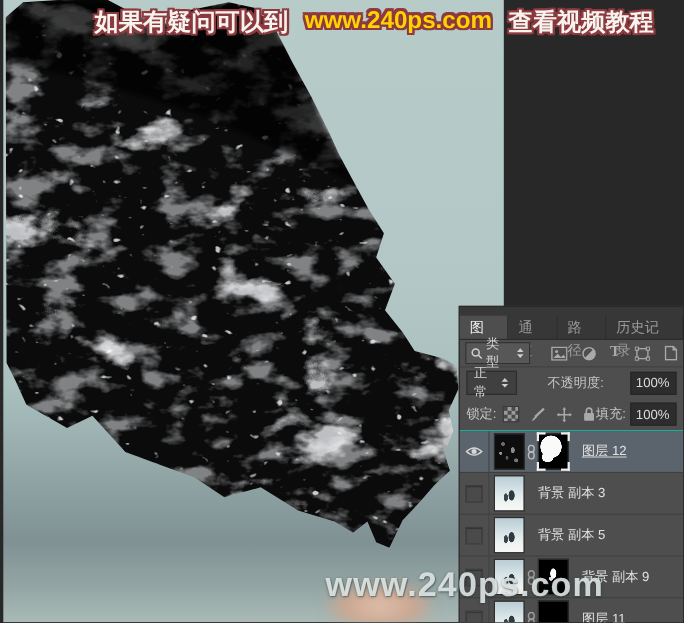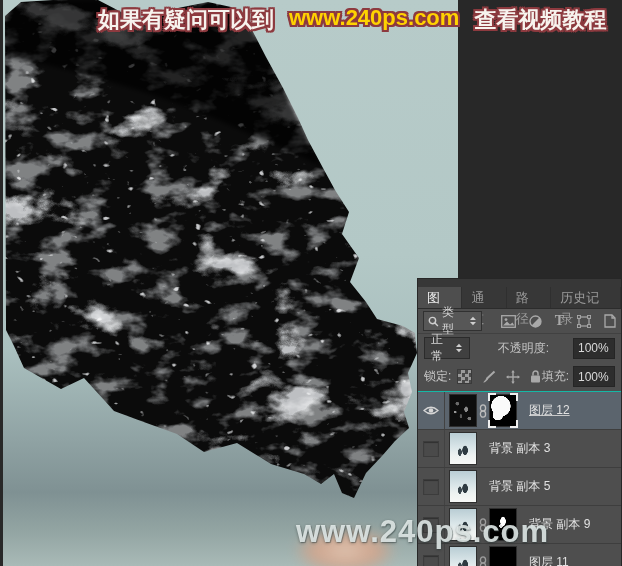--- a/index.html
+++ b/index.html
@@ -9,21 +9,21 @@
   
   #canvas{position:absolute;left:3px;top:0;width:455px;height:566px;
           background:linear-gradient(180deg,#b7cbc9 0%,#b3c8c6 45%,#aac0bf 62%,
                      #8fa2a3 78%,#7f9193 87%,#93a5a3 94%,#a9bab7 100%);}
   #liquid-svg{position:absolute;left:0;top:0;}
   .flesh-blob{position:absolute;left:292px;top:532px;width:100px;height:42px;
         background:radial-gradient(ellipse at 50% 45%,#e3c6b2 0%,#d0a58d 45%,rgba(200,160,135,0) 75%);
         filter:blur(6px);opacity:.95;}
 
   
-  #banner{position:absolute;left:98px;top:5px;display:flex;gap:15px;
+  #banner{position:absolute;left:86px;top:5px;display:flex;gap:15px;
           font-size:22px;font-weight:bold;white-space:nowrap;z-index:5;}
   #banner .cn{color:#f7f3ee;}
   #banner .url{color:#ffd200;}
   #banner span{text-shadow:-2px 0 #8d3a3f,2px 0 #8d3a3f,0 -2px #8d3a3f,0 2px #8d3a3f,
                -2px -2px #8d3a3f,2px 2px #8d3a3f,-2px 2px #8d3a3f,2px -2px #8d3a3f;}
 
   
   #watermark{position:absolute;left:296px;top:514px;z-index:9;
              font-size:31px;font-weight:bold;letter-spacing:1px;
              color:rgba(228,236,235,0.88);

